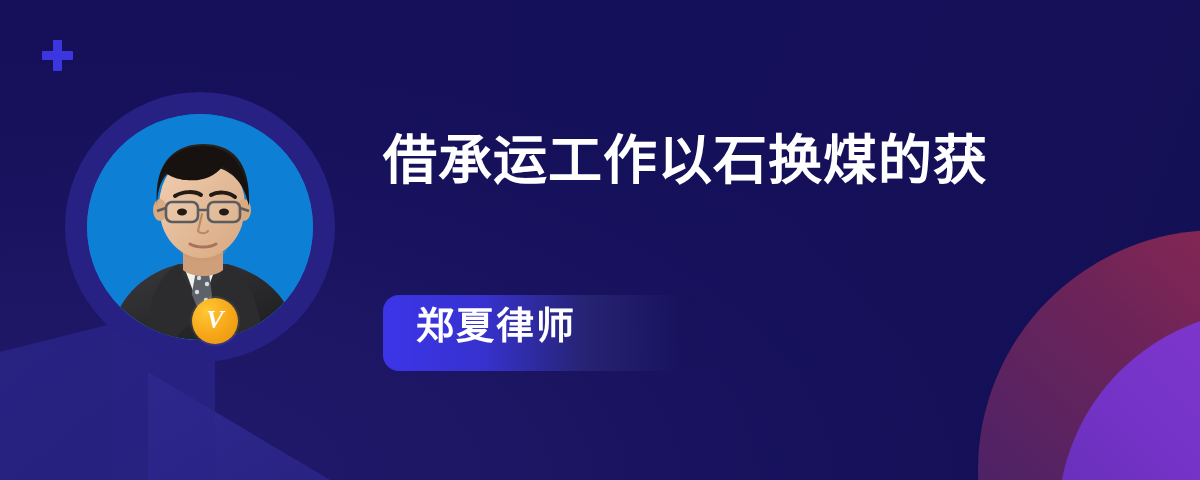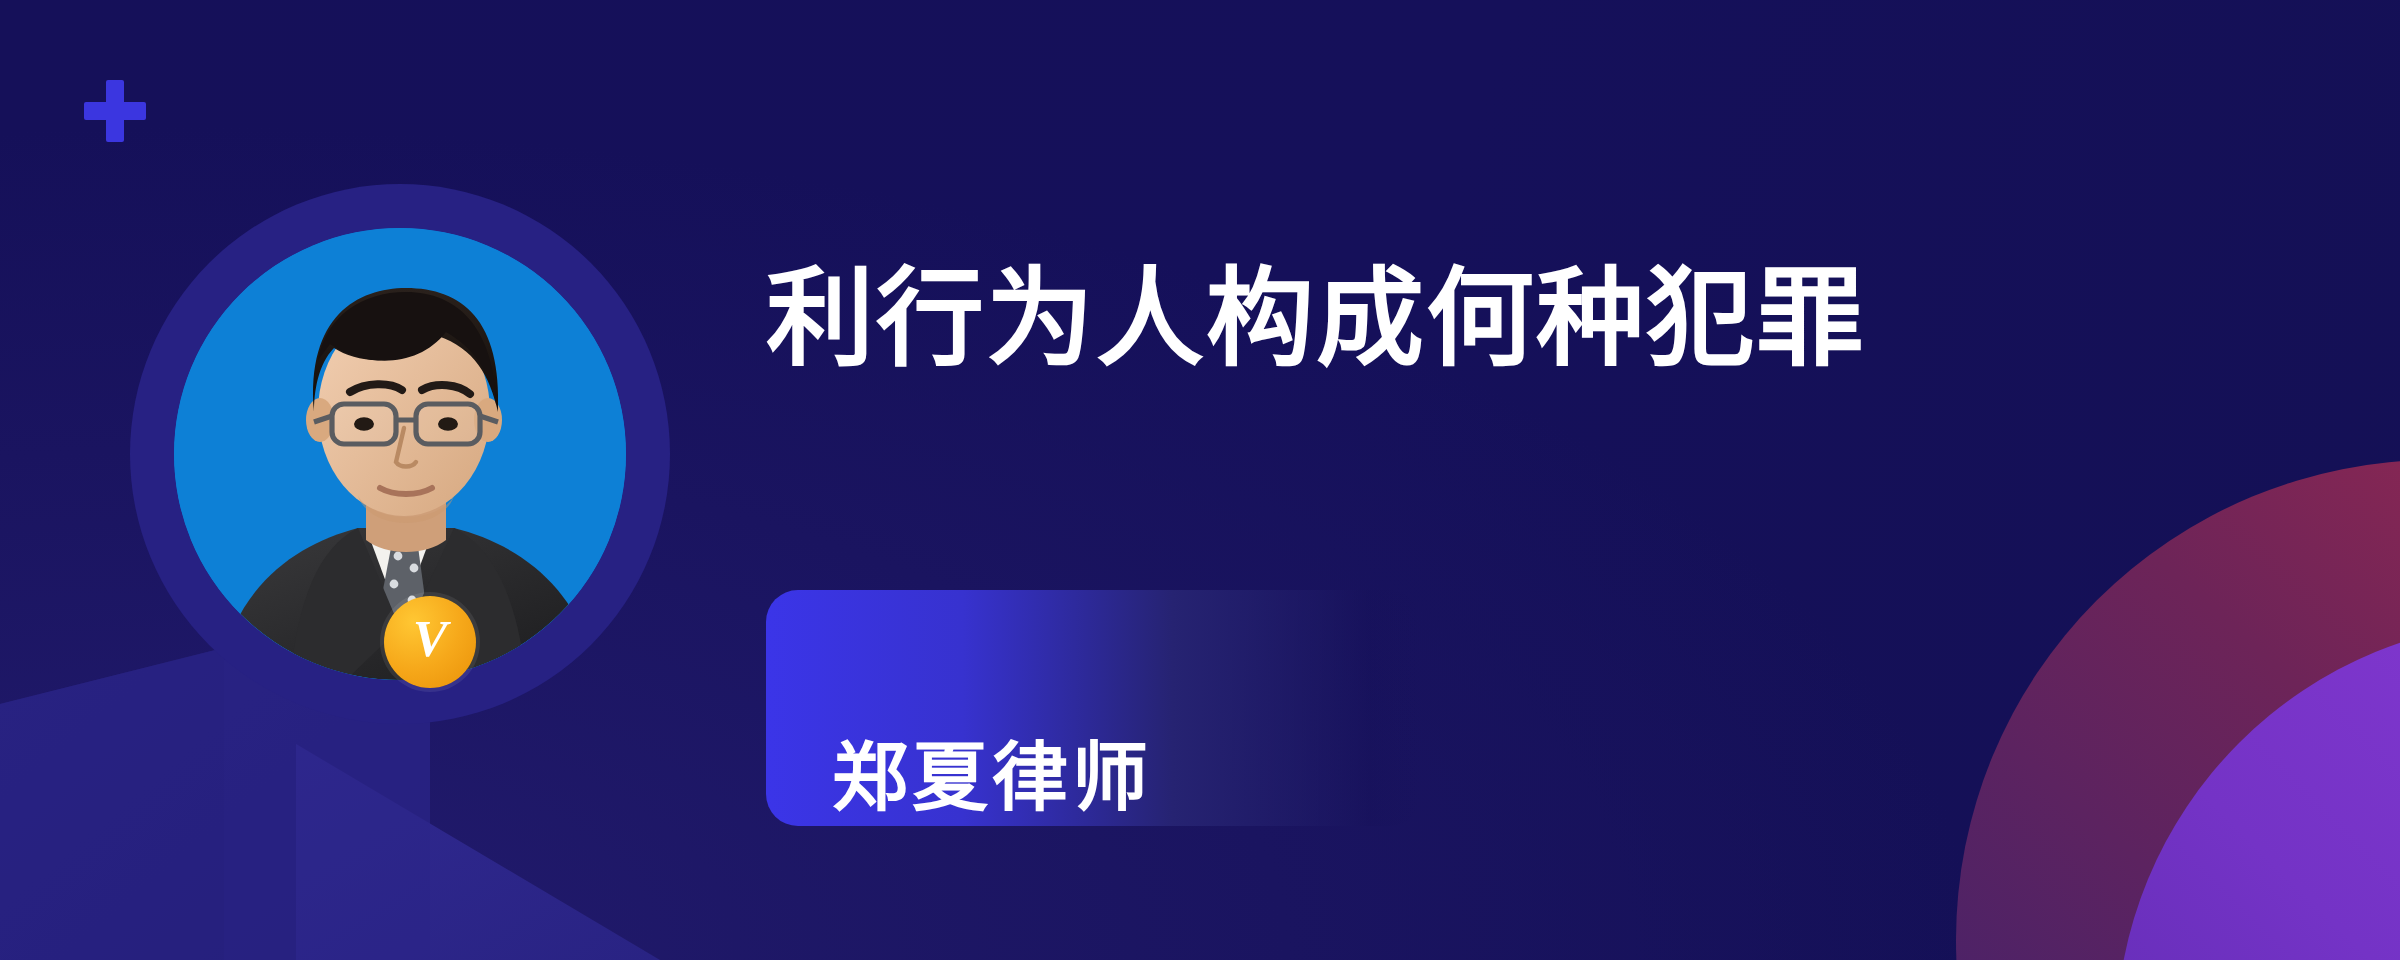--- a/index.html
+++ b/index.html
@@ -79,24 +79,24 @@
     font-size:54px;
     font-weight:bold;
     line-height:84px;
     letter-spacing:1px;
     white-space:nowrap;
   }
   .headline .hl-line{ display:block; }
 
   .name-badge{
     position:absolute; left:0; top:177px;
-    width:328px; height:118px;
+    width:328px; height:76px;
     border-radius:16px;
     background:linear-gradient(90deg,#3b35e8 0%, #3732cf 30%, #262372 62%, rgba(21,16,88,0.25) 92%, rgba(21,16,88,0) 100%);
-    display:flex; align-items:flex-end;
+    display:flex; align-items:flex-start;
   }
   .name-badge .name-text{
     color:#ffffff;
     font-size:38px;
     font-weight:bold;
     letter-spacing:2px;
     padding-left:33px;
     white-space:nowrap;
   }
 </style>
@@ -218,21 +218,21 @@
       </svg>
     </div>
   </div>
 
   <div class="verify-badge">
     <span>V</span>
   </div>
 
   <div class="content">
     <div class="headline">
-      <span class="hl-line">利行为人构成何种犯罪</span>
+      <span class="hl-line">借承运工作以石换煤的获</span>
     </div>
 
     <div class="name-badge">
       <span class="name-text">郑夏律师</span>
     </div>
   </div>
 
 </div>
 
 </body></html>

